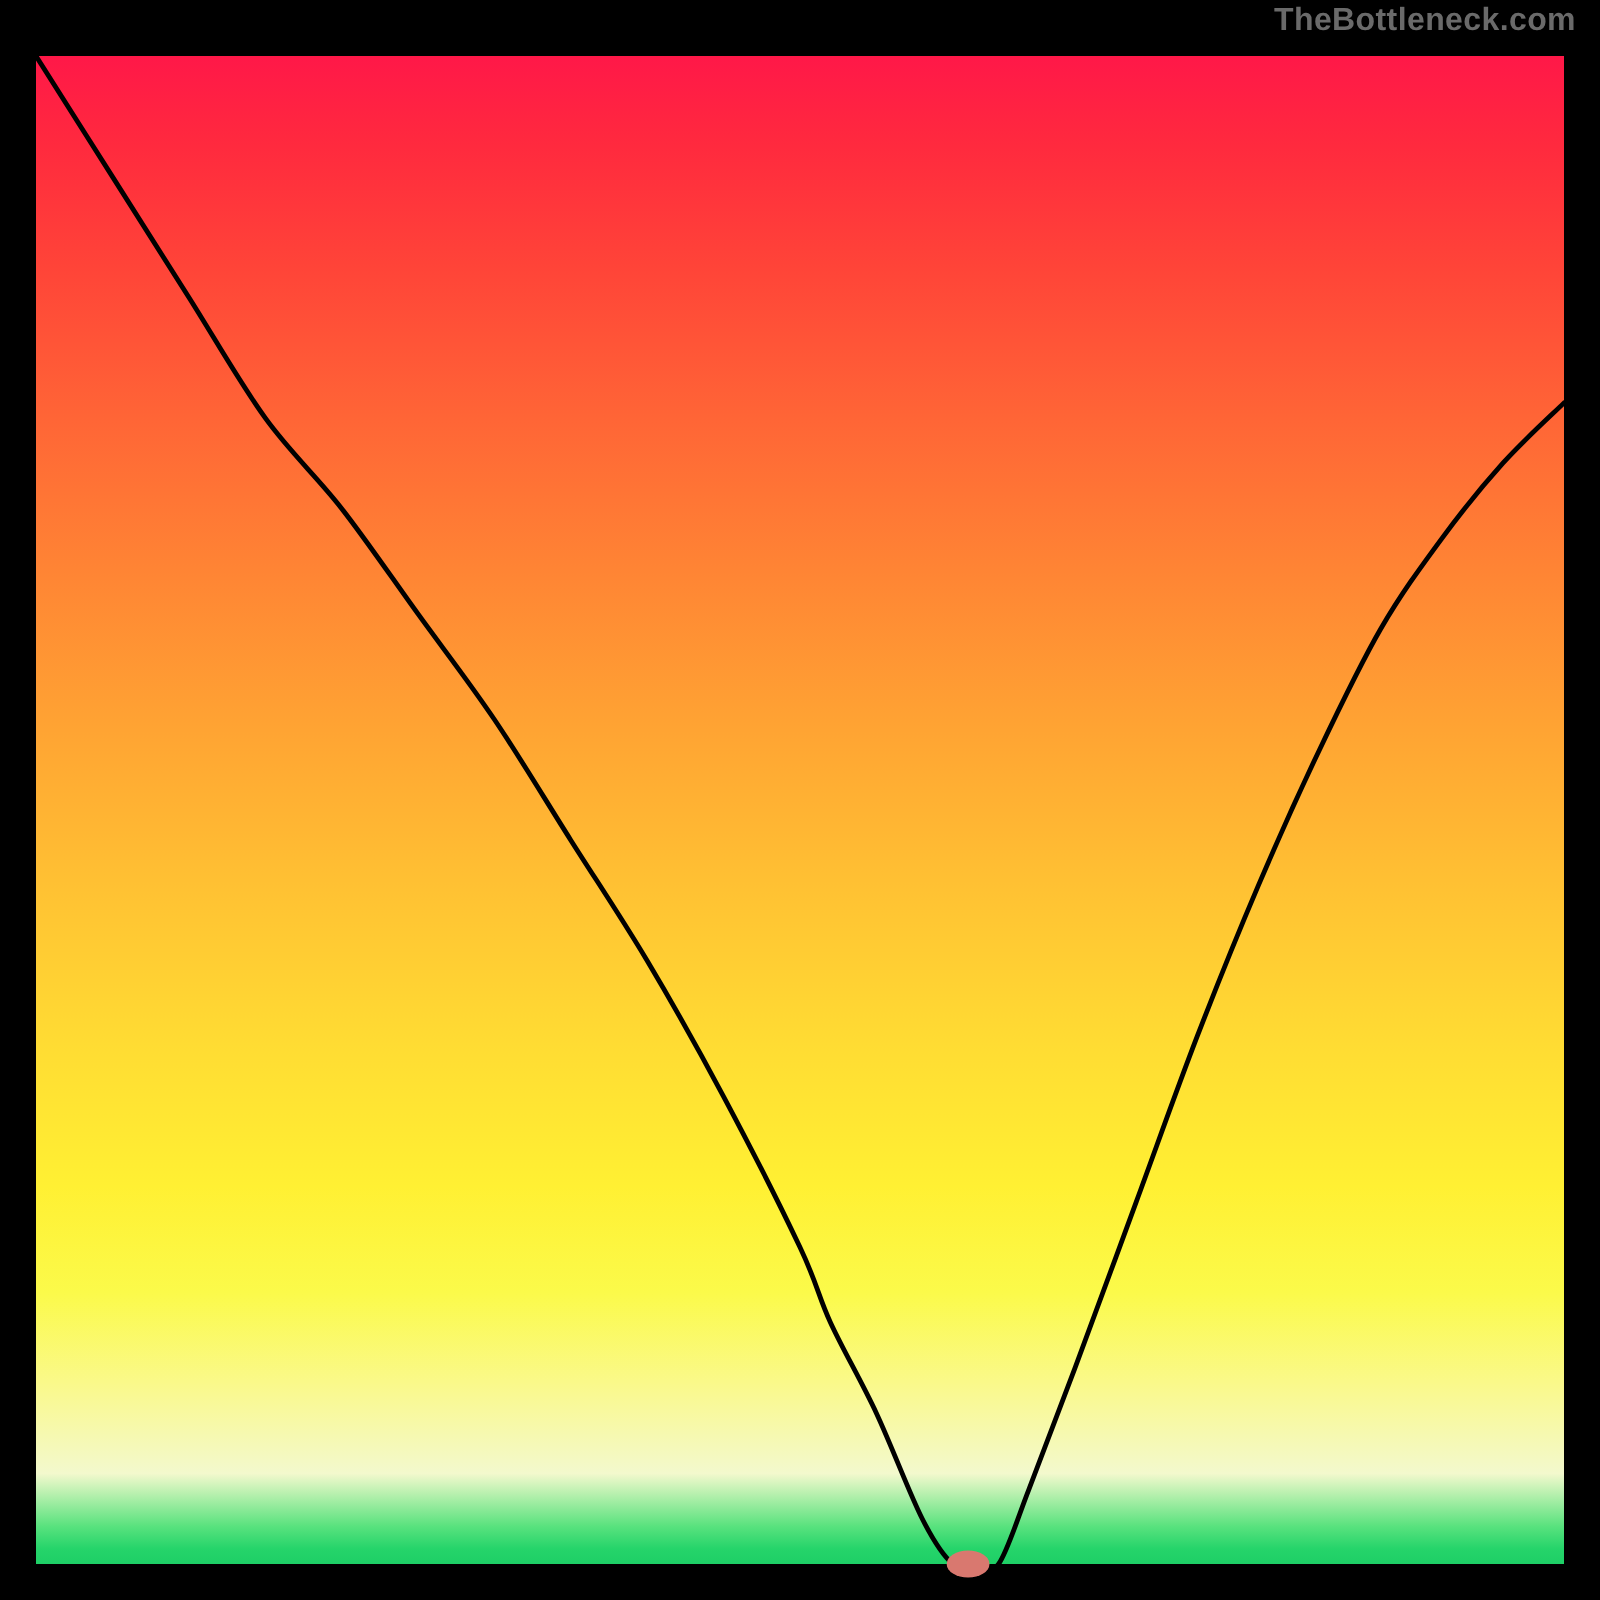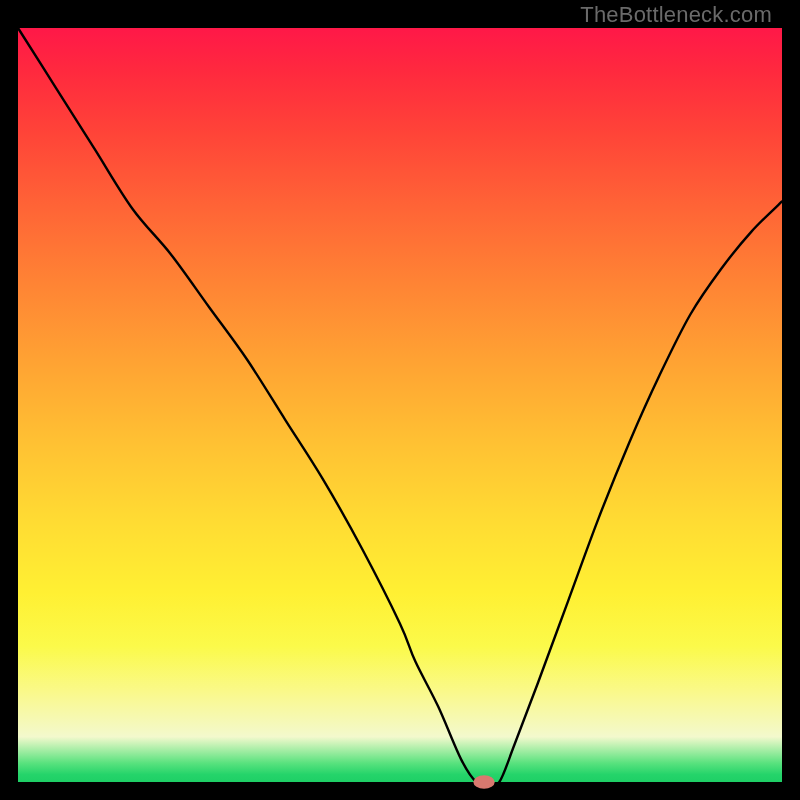--- a/index.html
+++ b/index.html
@@ -13,24 +13,24 @@
   }
   .frame {
     position: relative;
     width: 800px;
     height: 800px;
     background: #000;
   }
   .watermark {
     position: absolute;
     top: 2px;
-    right: 28px;
+    right: 12px;
     color: #6a6a6a;
-    font-size: 22px;
-    font-weight: 400;
+    font-size: 16px;
+    font-weight: 700;
     letter-spacing: 0.2px;
     z-index: 10;
   }
   .plot-area {
     position: absolute;
     left: 18px;
     top: 28px;
     width: 764px;
     height: 754px;
     background: linear-gradient(to bottom,

